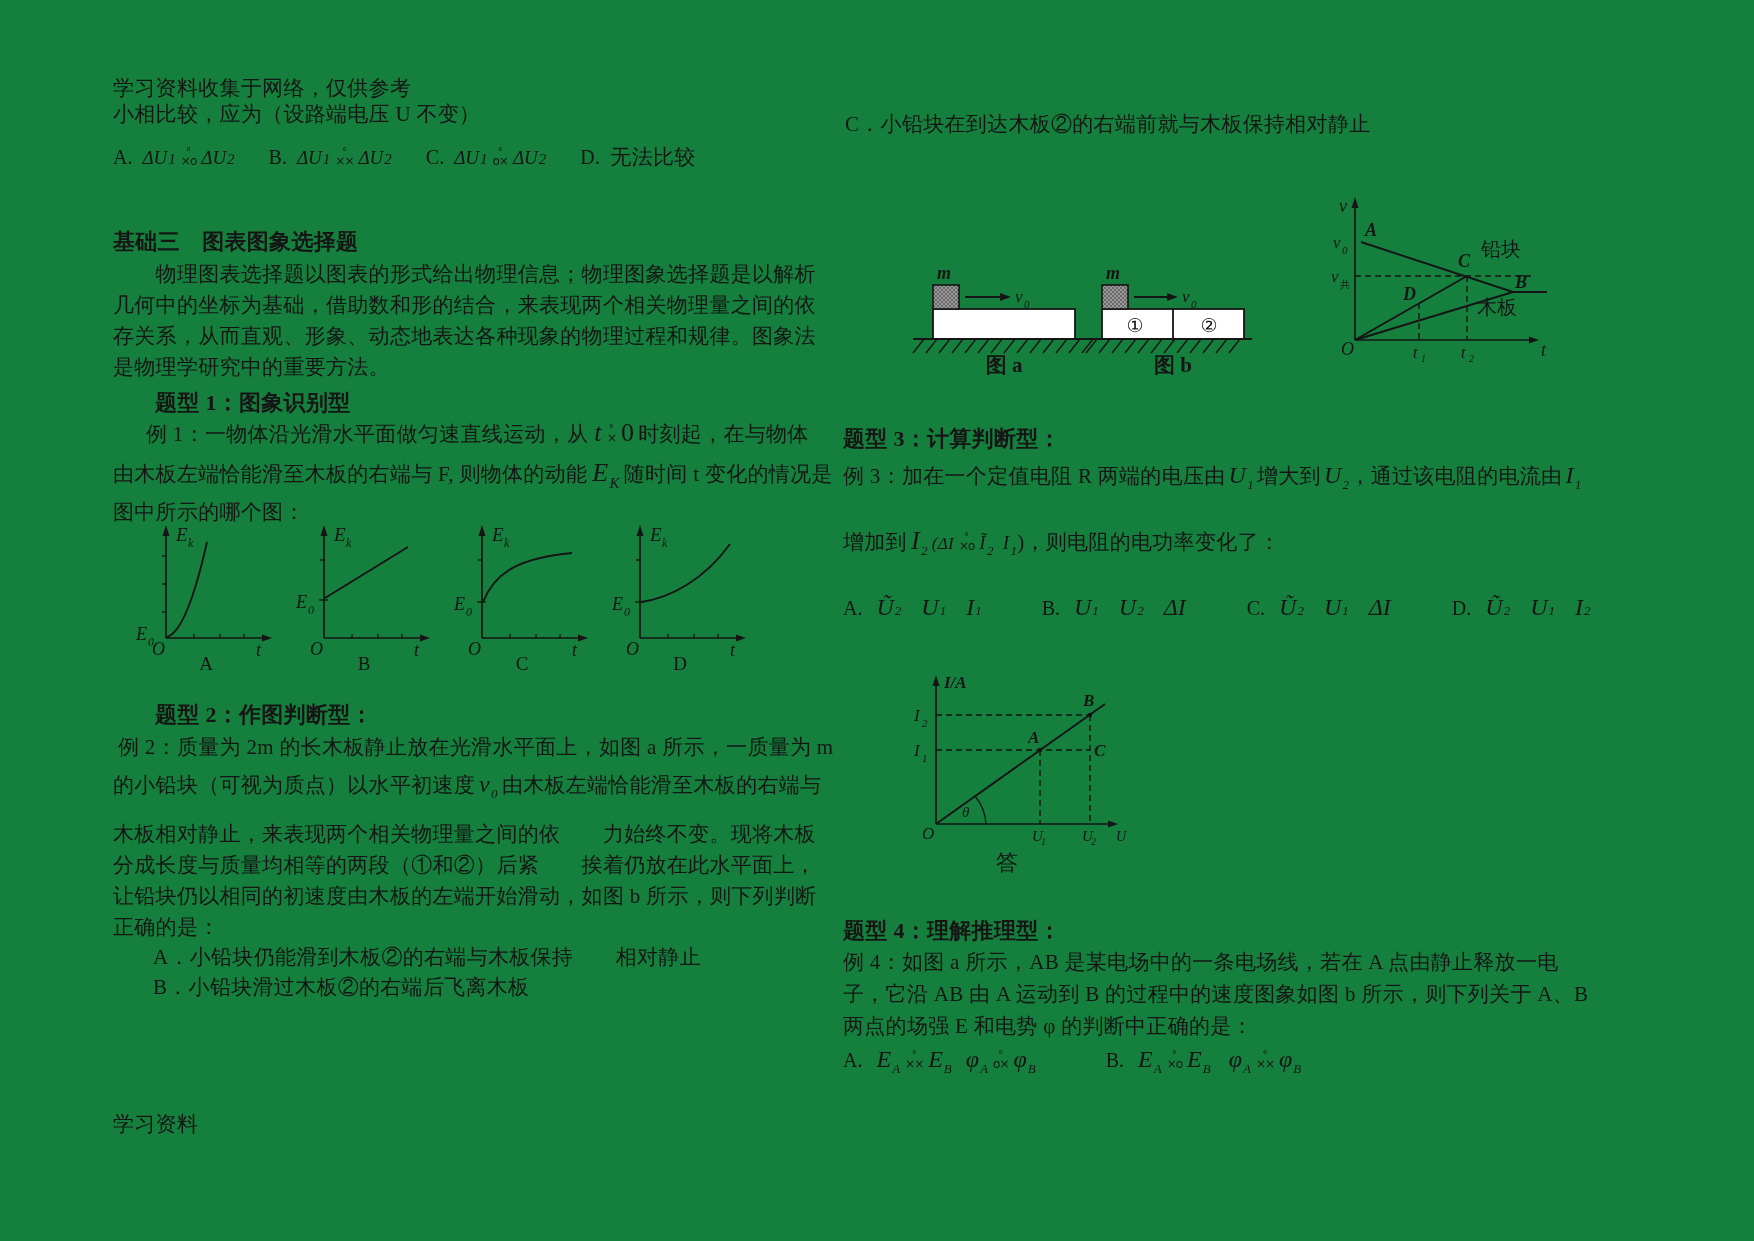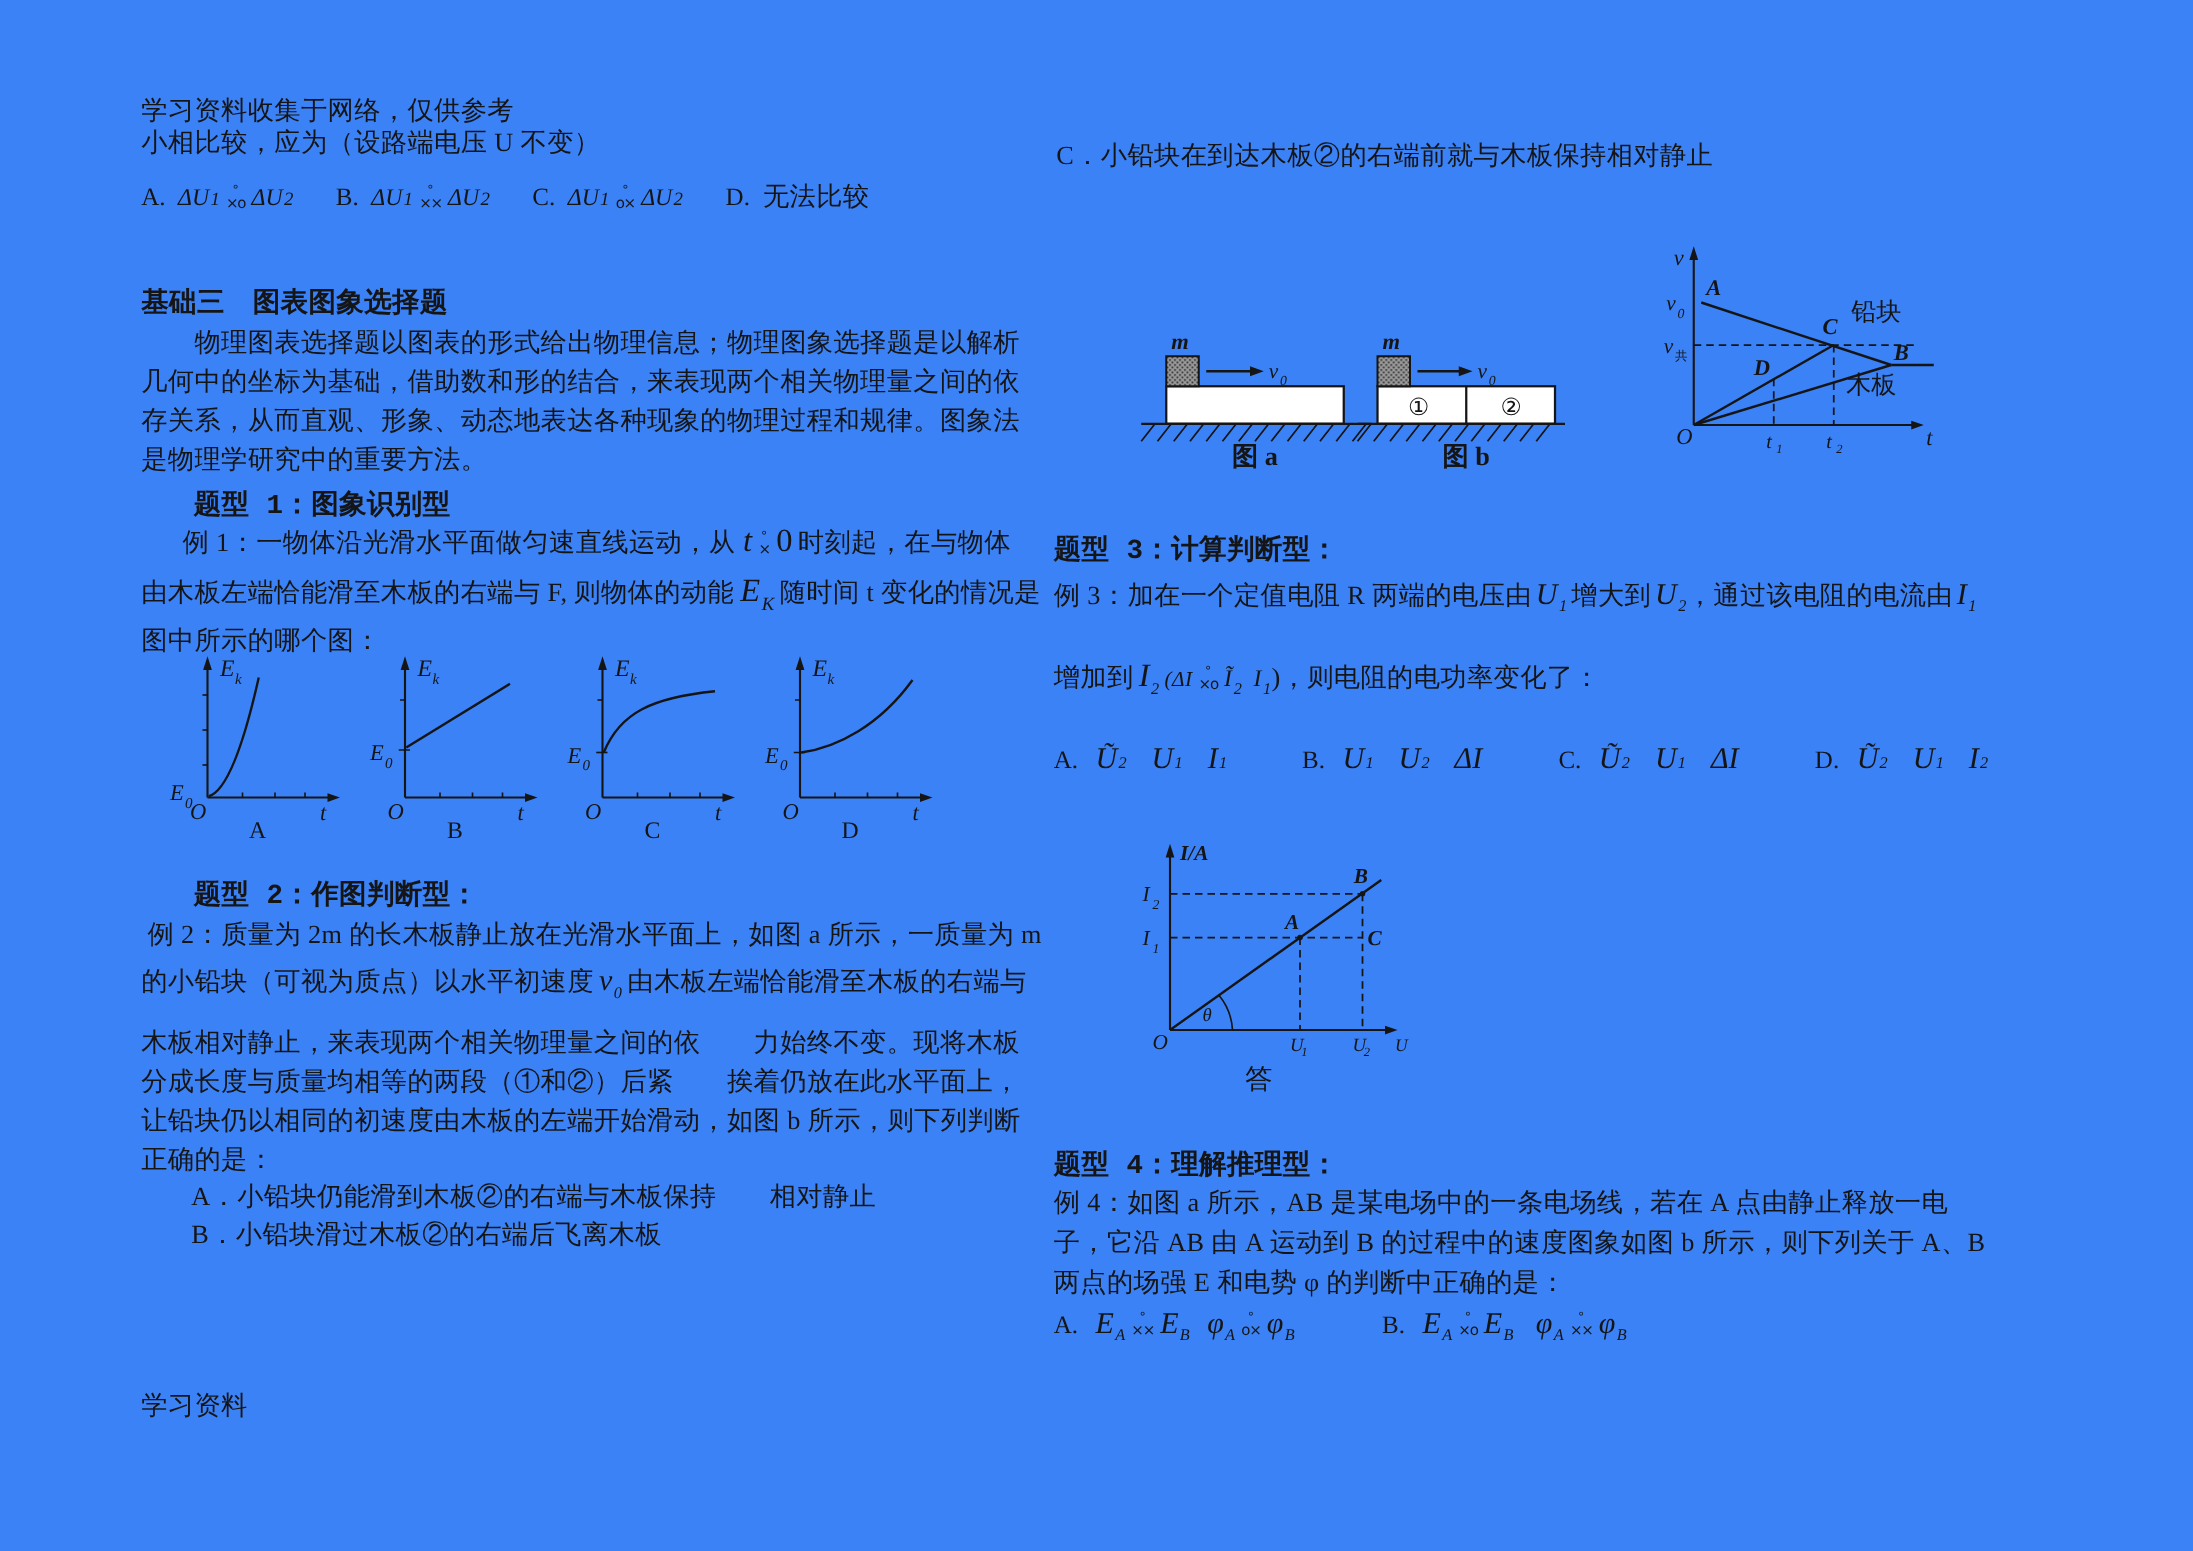--- a/index.html
+++ b/index.html
@@ -1,20 +1,20 @@
 <!DOCTYPE html>
 <html><head>
 <meta charset="utf-8">
 <style>
   html,body{margin:0;padding:0;background:#fff;}
-  .page{position:relative;width:1754px;height:1241px;background:#3b82f6;color:#151515;
+  .page{position:relative;width:1754px;height:1241px;background:#15803d;color:#151515;
         font-family:"Liberation Serif","DejaVu Serif",serif;overflow:hidden;}
   .abs{position:absolute;}
   .cn{font-size:21px;white-space:nowrap;letter-spacing:0.3px;}
-  .bold{font-weight:bold;font-family:Liberation Mono, monospace;}
+  .bold{font-weight:bold;}
   .f22{font-size:22px;}
   .m{font-style:italic;font-family:"Liberation Serif","DejaVu Serif",serif;}
   .f29{font-size:19px;}
   .f26{font-size:26px;}
   .f24{font-size:24px;}
   .msub{font-size:15px;font-style:italic;vertical-align:-7px;margin-left:1px;}
   .msub-s{font-size:13px;font-style:italic;vertical-align:-6px;margin-left:1px;}
   .opstack{display:inline-flex;flex-direction:column;align-items:center;margin:0 5px;
            transform:translateY(-9px);font-style:normal;font-family:"DejaVu Sans","Liberation Sans",sans-serif;}
   .ot{font-size:10px;line-height:8px;}

